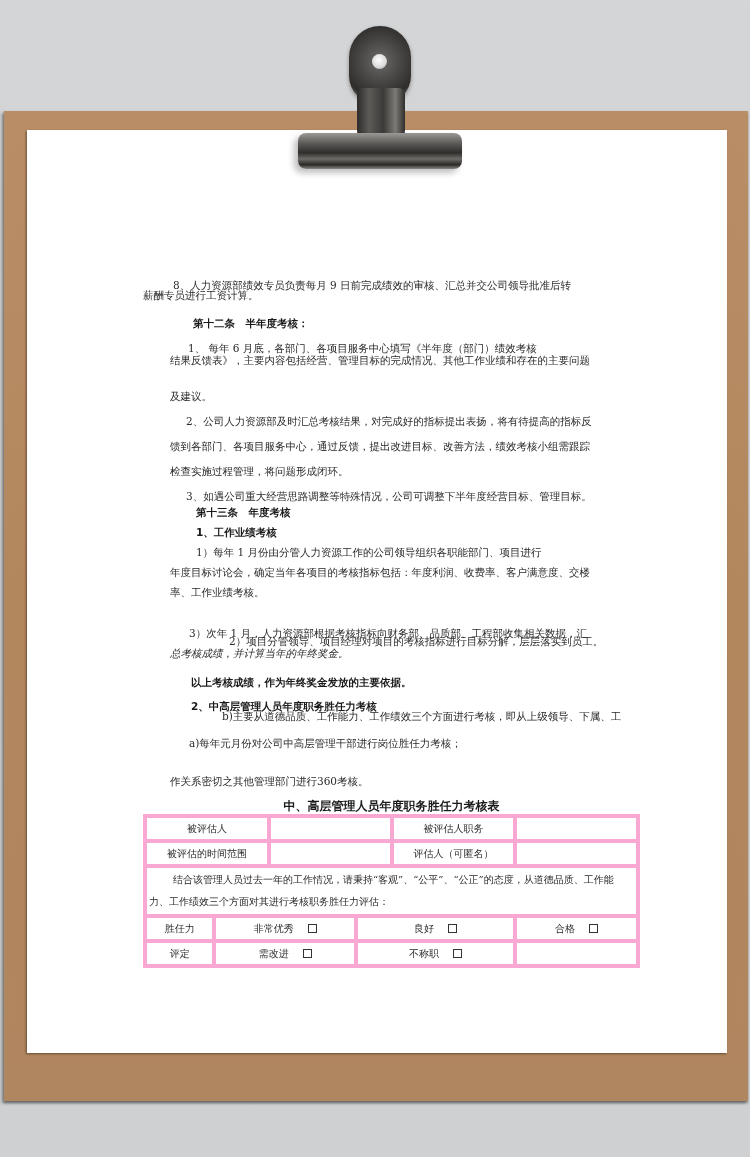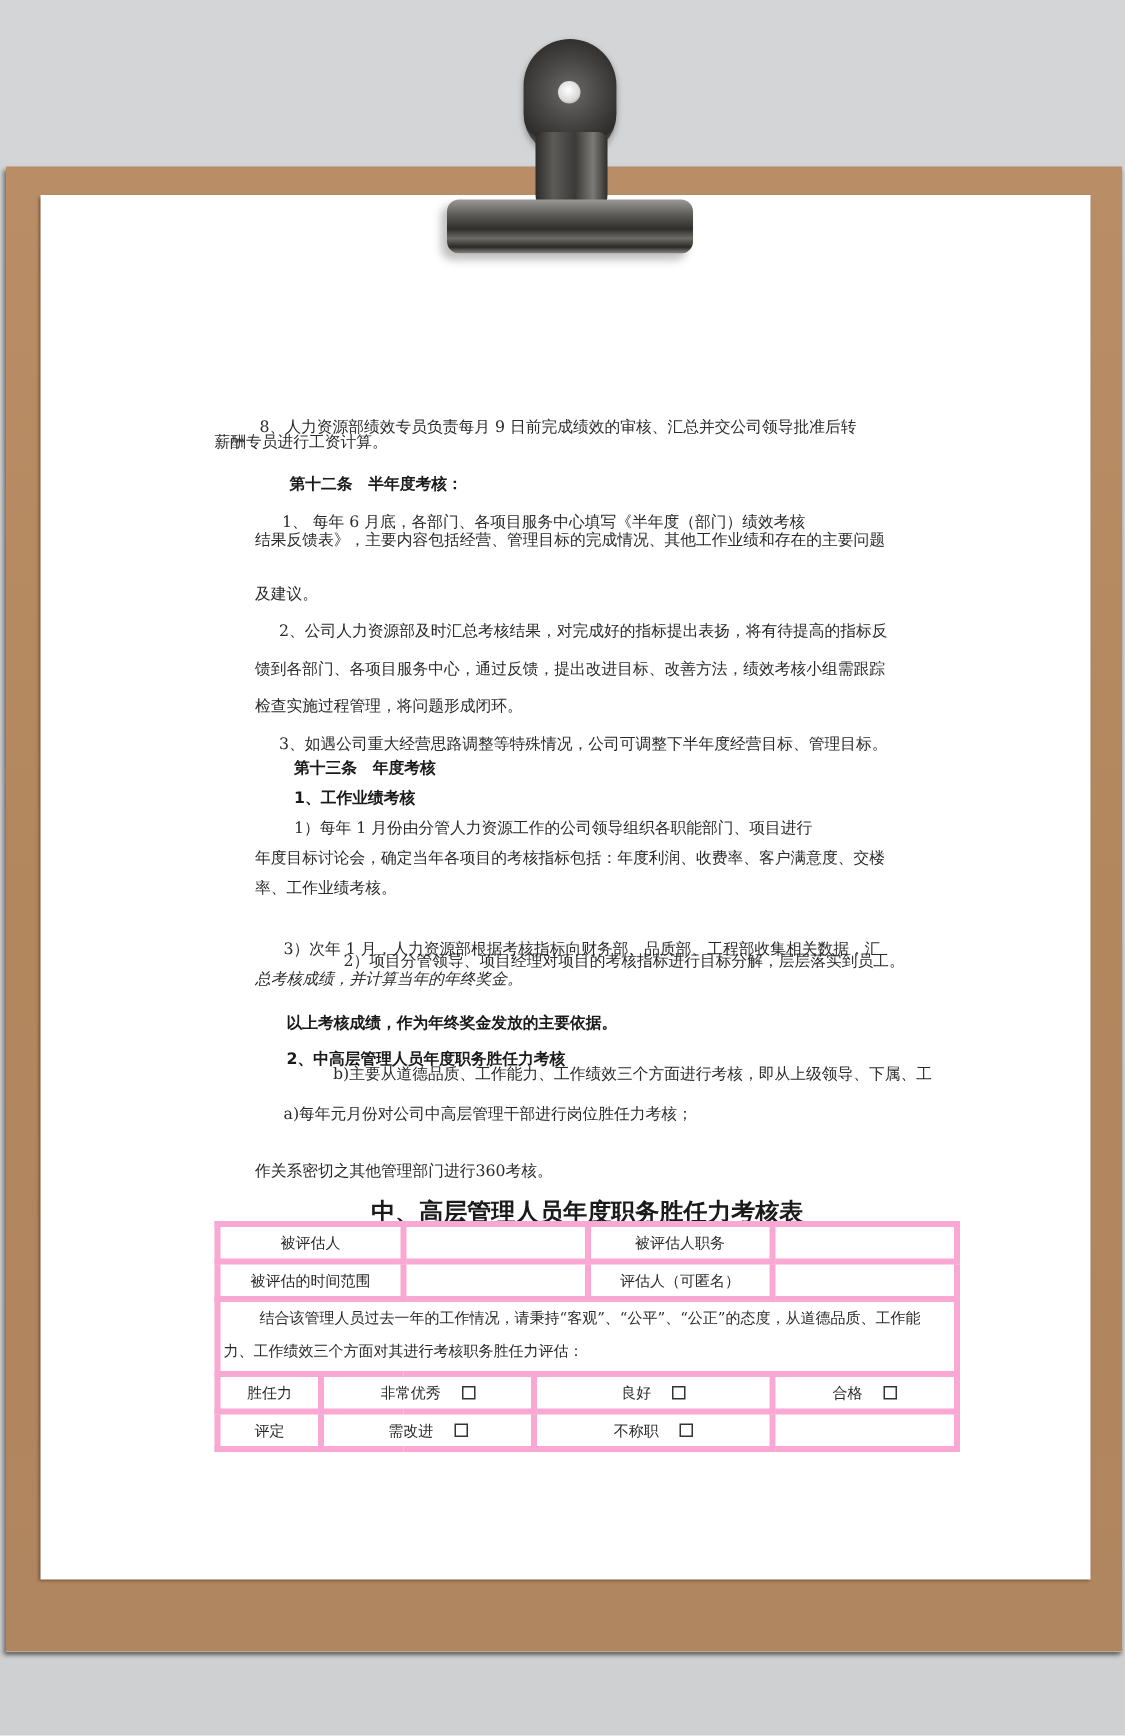--- a/index.html
+++ b/index.html
@@ -40,21 +40,21 @@
     background: linear-gradient(180deg, #9b9995 0%, #5a5855 30%, #2f2e2c 55%, #6e6c68 72%, #2b2a28 88%, #8a8884 100%);
     box-shadow: -4px 4px 6px rgba(0,0,0,0.25);
   }
   .text-block { position: absolute; font-size: 10.5px; color: #2a2a2a; line-height: 14px; white-space: nowrap; }
   .bold { font-weight: bold; font-family: "DejaVu Sans", "Liberation Sans", sans-serif; color: #1a1a1a; }
   table.eval {
     position: absolute; left: 143px; top: 814px; width: 497px;
     border-collapse: collapse; font-size: 10px; color: #2a2a2a;
   }
   table.eval td { border: 4px solid #f9a8d4; text-align: center; padding: 0; height: 21px; }
-  .caption { position: absolute; left: 143px; top: 798px; width: 497px; text-align: center; font-size: 16px; }
+  .caption { position: absolute; left: 143px; top: 798px; width: 497px; text-align: center; font-size: 12px; }
   .checkbox {
     display: inline-block; width: 7px; height: 7px; border: 1px solid #333; margin-left: 14px; vertical-align: -1px;
   }
   .instr { text-align: left !important; line-height: 22px; padding: 1px 2px !important; white-space: normal; }
 </style>
 </head>
 <body>
 
 <div class="board"></div>
 <div class="paper"></div>

